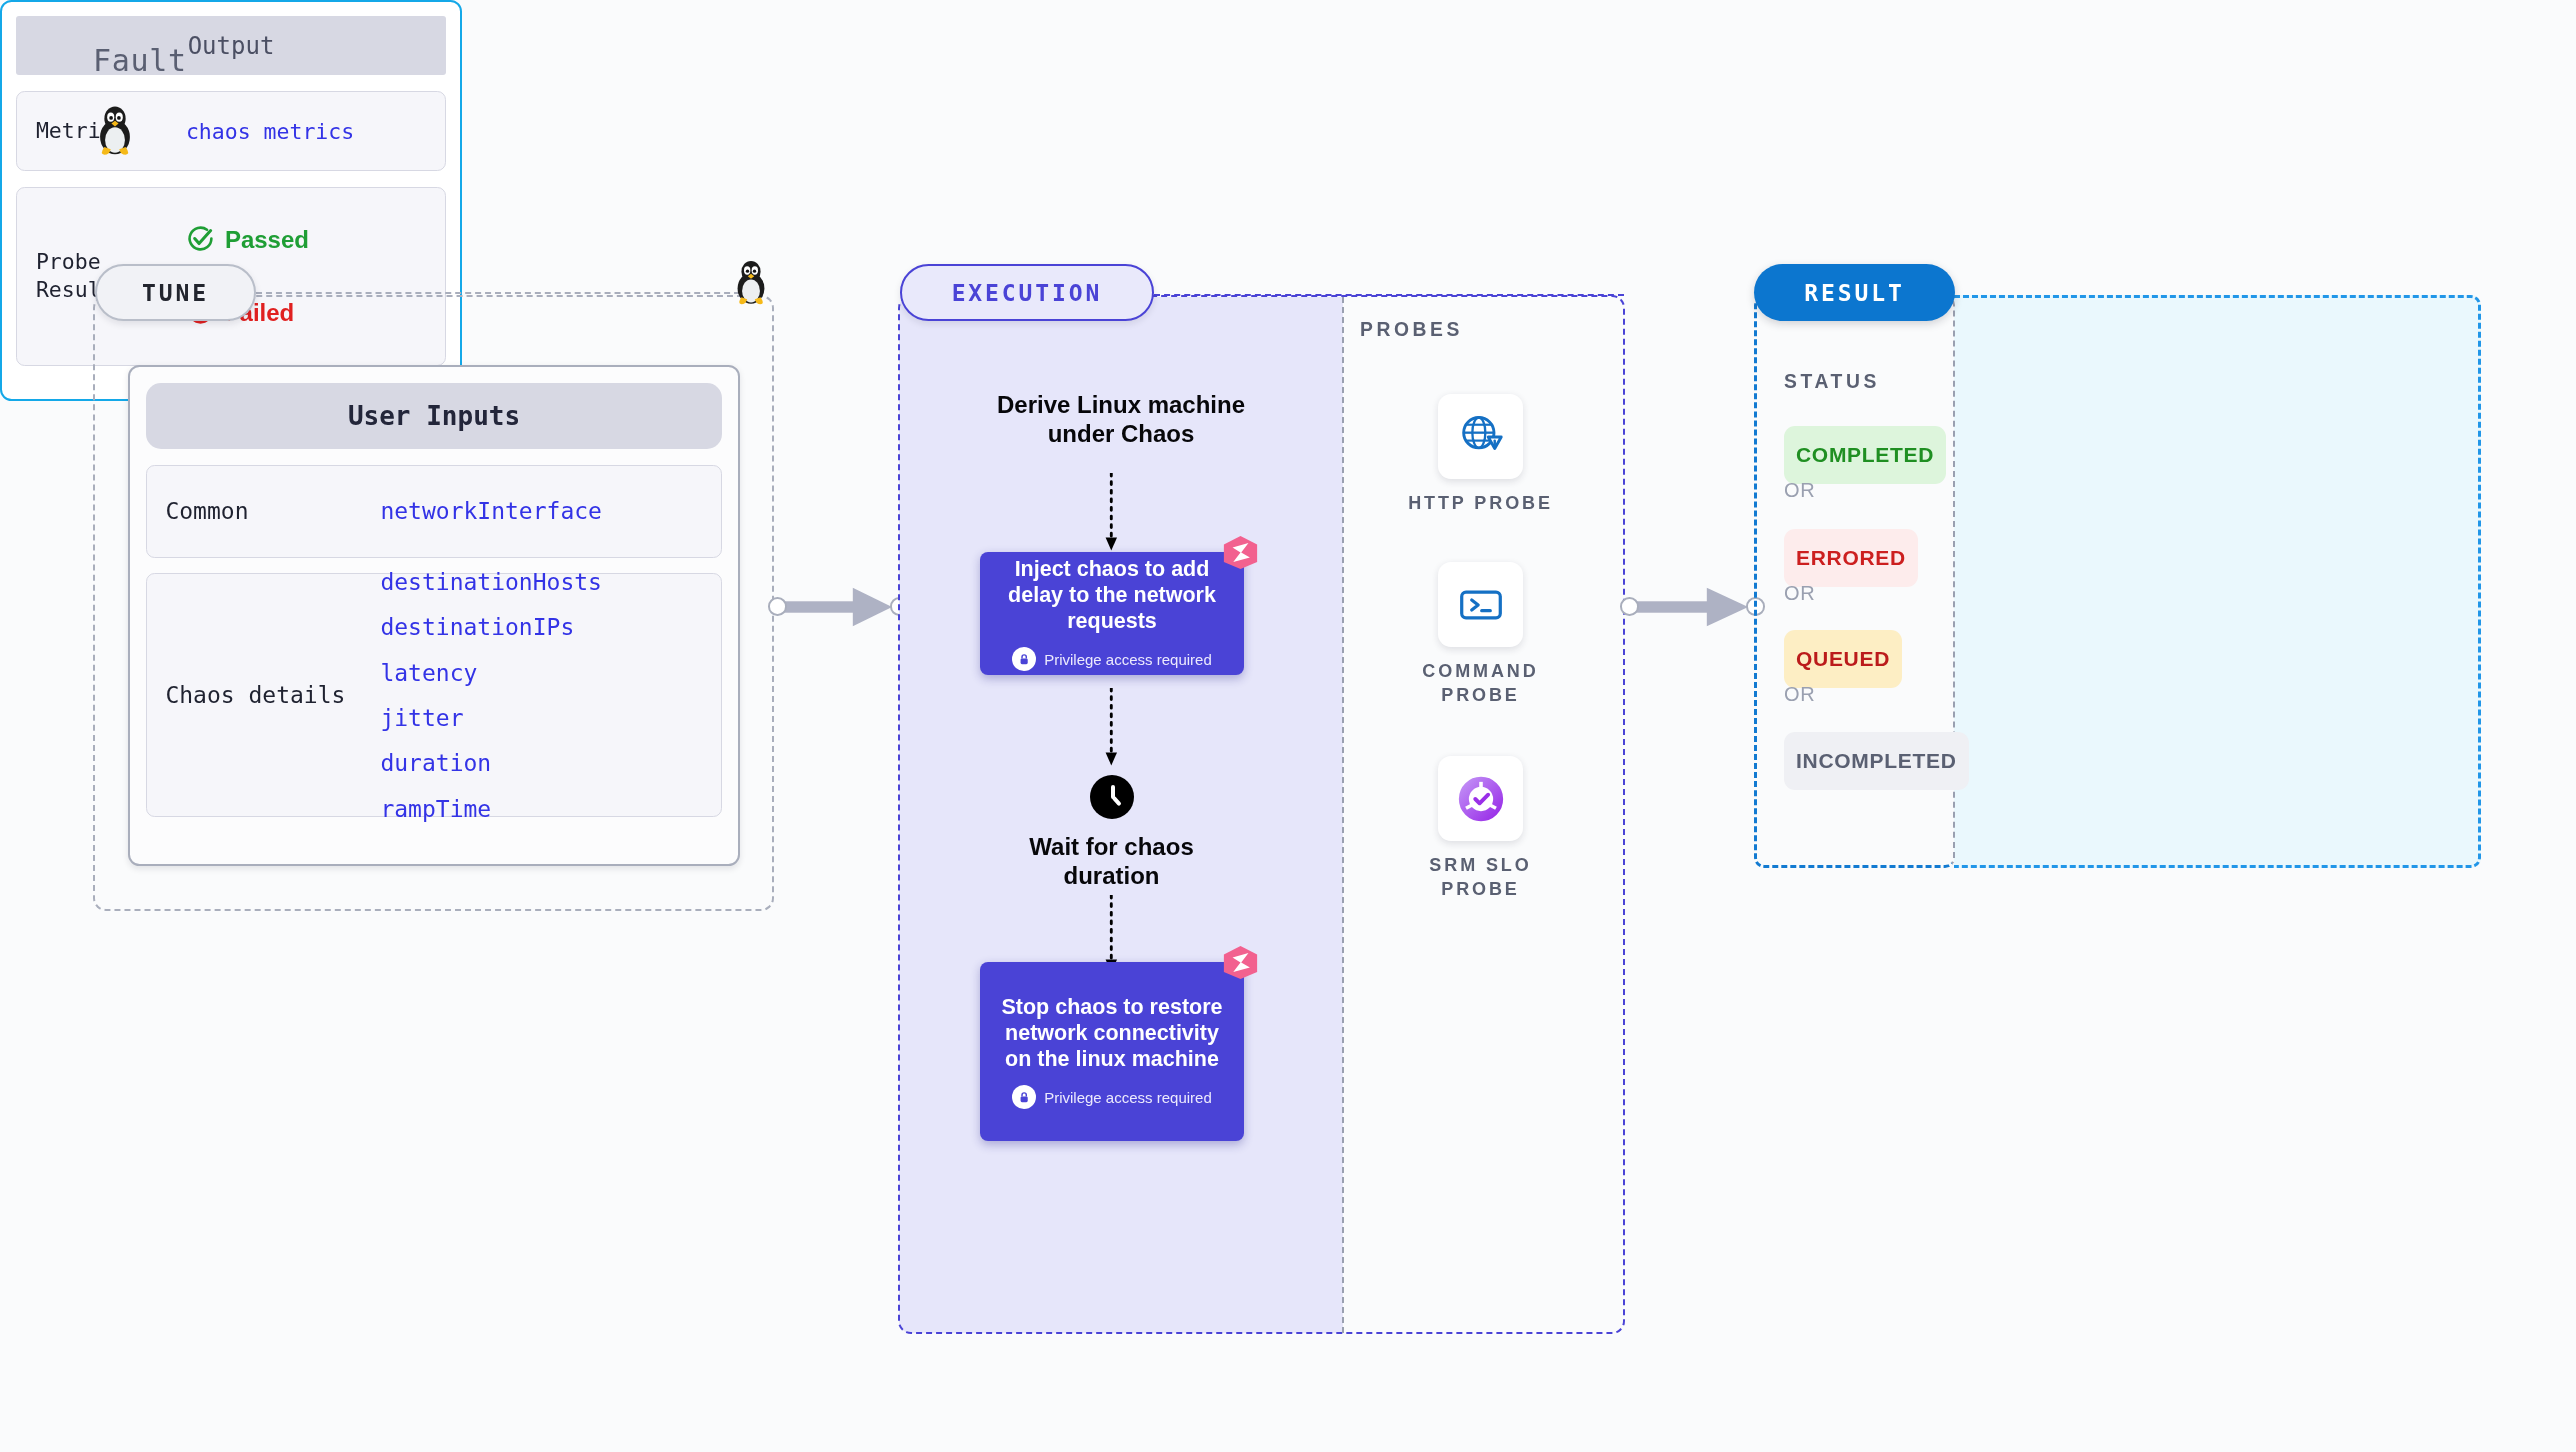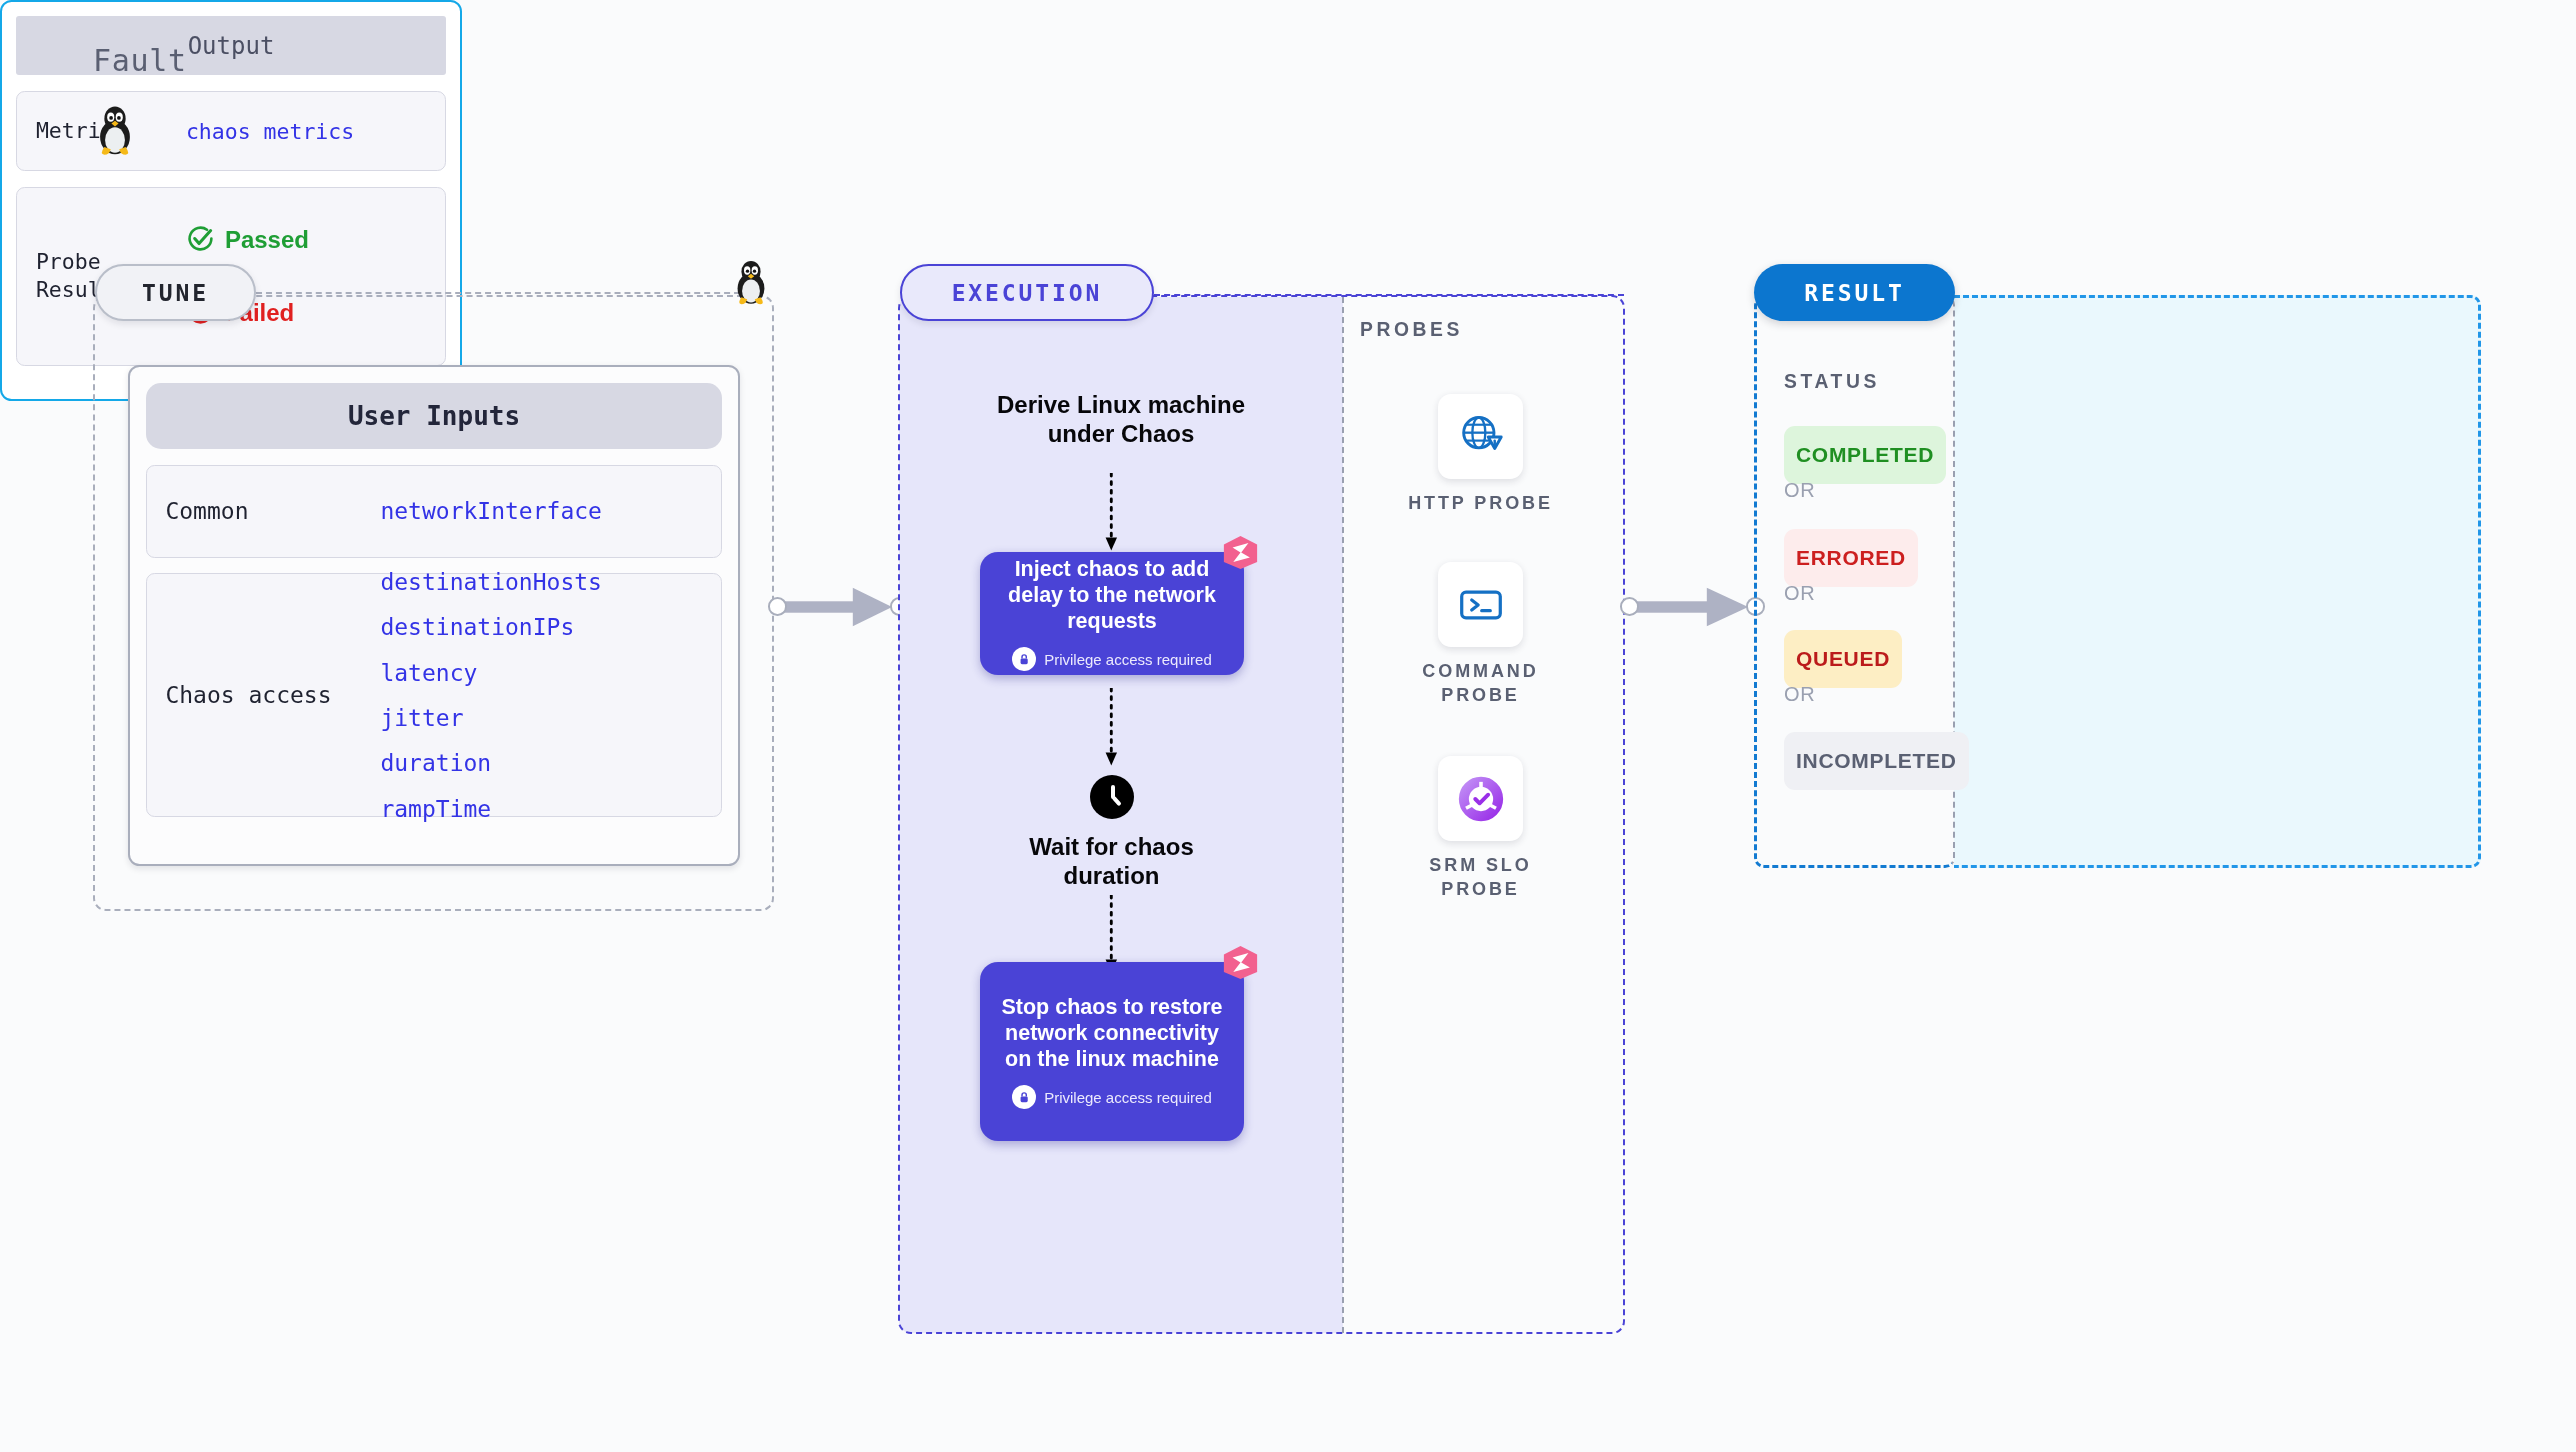--- a/index.html
+++ b/index.html
@@ -66,21 +66,21 @@
   #exec-dash-line{position:absolute;left:1154px;top:294px;width:470px;height:0;
     border-top:2.9px dashed #4a43d6;z-index:5;}
   #probes-sep{position:absolute;left:1342px;top:297px;width:0;height:1036px;
     border-left:2.1px dashed #9aa0b0;z-index:4;}
   #probes-label{position:absolute;left:1360px;top:319px;
     font-size:19.3px;font-weight:bold;letter-spacing:3.6px;color:#5a6072;}
 
   .flow-text{position:absolute;text-align:center;font-weight:bold;
     font-size:24px;color:#07070a;line-height:1.22;}
   .purple-box{position:absolute;box-sizing:border-box;background:#4a43d6;
-    border-radius:18px;color:#fff;text-align:center;
+    border-radius:8px;color:#fff;text-align:center;
     display:flex;flex-direction:column;align-items:center;justify-content:center;
     box-shadow:0 3.6px 10px rgba(40,36,140,.30);}
   .purple-box .pb-title{font-size:21.5px;font-weight:bold;line-height:1.22;padding:0 18.6px;}
   .priv{display:flex;align-items:center;gap:7.9px;margin-top:13px;text-align:center;}
   .priv-label{font-size:15px;color:#eceafd;}
   .lockdot{width:24px;height:24px;border-radius:50%;background:#fff;
     display:flex;align-items:center;justify-content:center;}
   .chaos-mark{position:absolute;right:-15.8px;top:-18.6px;}
 
   .dotted-arrow{position:absolute;}
@@ -176,21 +176,21 @@
   <div class="card-header">User Inputs</div>
 
   <div id="common-box" class="kv-box">
     <div class="kv-key">Common</div>
     <div class="kv-list">
       <div class="kv-val">networkInterface</div>
     </div>
   </div>
 
   <div id="chaos-box" class="kv-box">
-    <div class="kv-key">Chaos access</div>
+    <div class="kv-key">Chaos details</div>
     <div class="kv-list">
       <div class="kv-val">destinationHosts</div>
       <div class="kv-val">destinationIPs</div>
       <div class="kv-val">latency</div>
       <div class="kv-val">jitter</div>
       <div class="kv-val">duration</div>
       <div class="kv-val">rampTime</div>
     </div>
   </div>
 </div>

